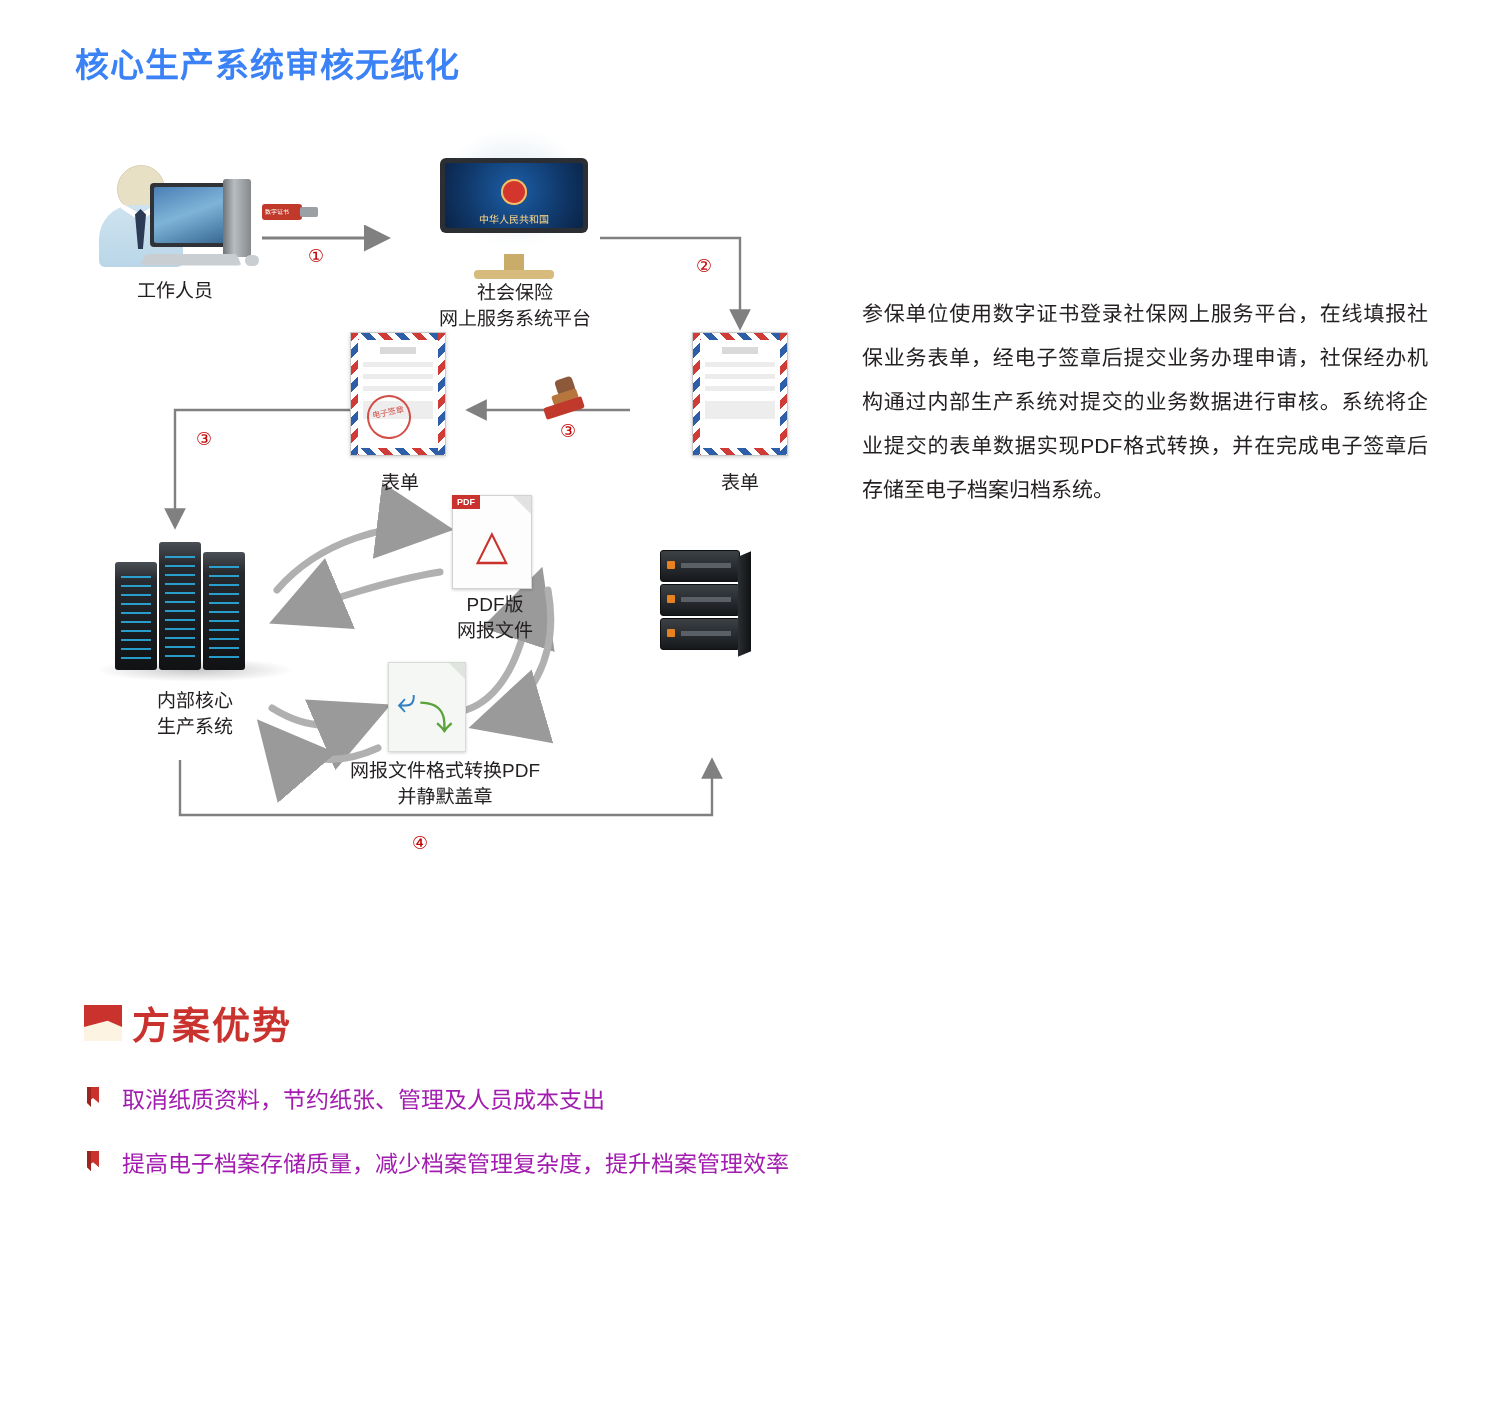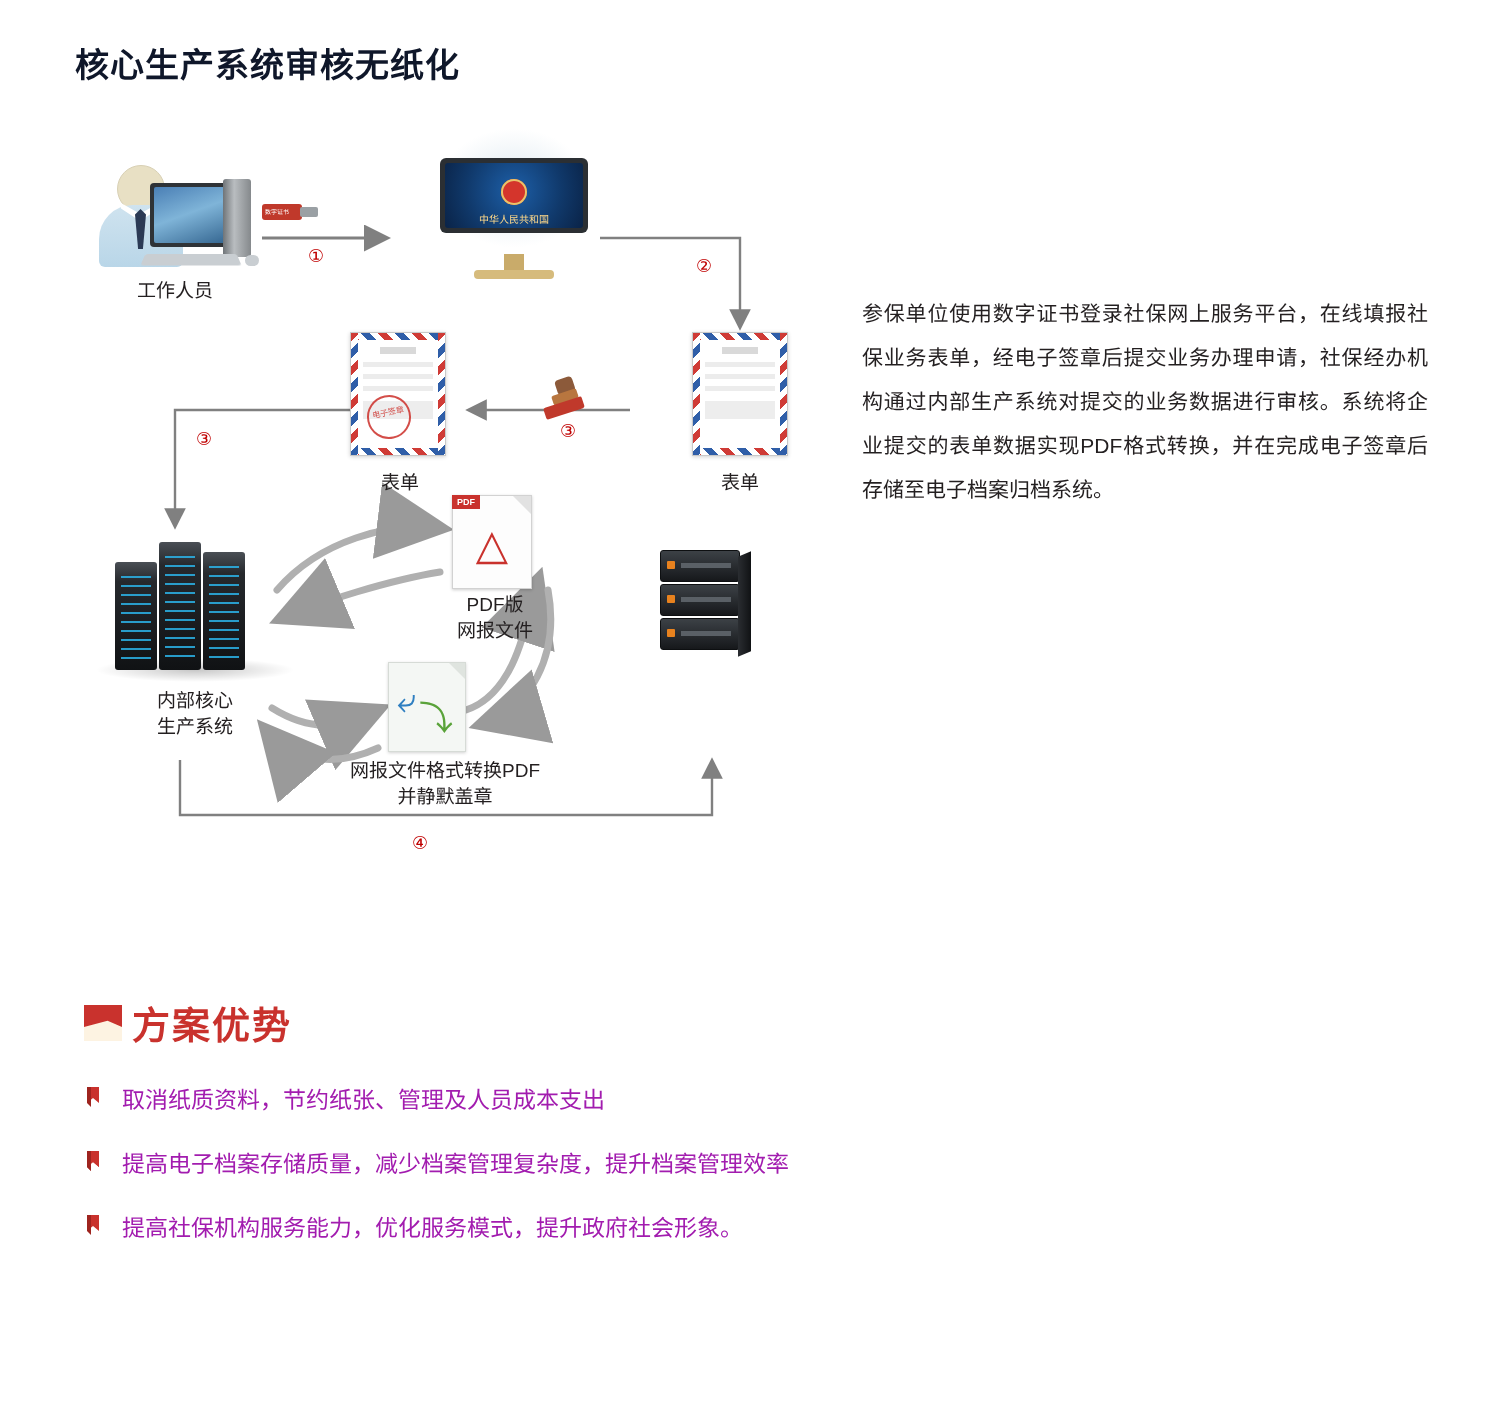--- a/index.html
+++ b/index.html
@@ -17,21 +17,21 @@
   }
 
   
   .page-title {
     position: absolute;
     left: 75px;
     top: 38px;
     font-size: 34px;
     font-weight: bold;
     letter-spacing: 1px;
-    color: #0f172a;
+    color: #3b82f6;
     text-align: center;
   }
 
   
   .diagram {
     position: absolute;
     left: 0;
     top: 110px;
     width: 840px;
     height: 780px;
@@ -548,20 +548,22 @@
         <div class="emblem"></div>
         <div class="cardtext">
           <span>中华人民共和国</span>
           <b>社会保障卡</b>
         </div>
       </div>
     </div>
     <div class="neck"></div>
     <div class="base"></div>
   </div>
+  <div class="node-label" style="left:400px; top:170px; width:230px;">社会保险
+网上服务系统平台</div>
 
   <div class="circ-num" style="left:696px; top:145px;">②</div>
 
   <div class="formdoc" style="left:692px; top:222px;">
     <div class="stripe top"></div>
       <div class="stripe bot"></div>
     <div class="side l"></div>
       <div class="side r"></div>
     <div class="inner">
       <div class="ttl"></div>
@@ -670,22 +672,13 @@
   </div>
   <div class="adv-item">
     <span class="bullet">
       <svg width="18" height="22" viewBox="0 0 18 22">
           <path d="M3 1 h12 v16 l-6 -5 -6 5 z" fill="#c9322d"></path>
           <path d="M3 1 h4 v20 l-4 -4 z" fill="#9e241f"></path>
         </svg>
     </span>
     <span>提高电子档案存储质量，减少档案管理复杂度，提升档案管理效率</span>
   </div>
-  <div class="adv-item">
-    <span class="bullet">
-      <svg width="18" height="22" viewBox="0 0 18 22">
-          <path d="M3 1 h12 v16 l-6 -5 -6 5 z" fill="#c9322d"></path>
-          <path d="M3 1 h4 v20 l-4 -4 z" fill="#9e241f"></path>
-        </svg>
-    </span>
-    <span>提高社保机构服务能力，优化服务模式，提升政府社会形象。</span>
-  </div>
 </div>
 
 </body></html>

